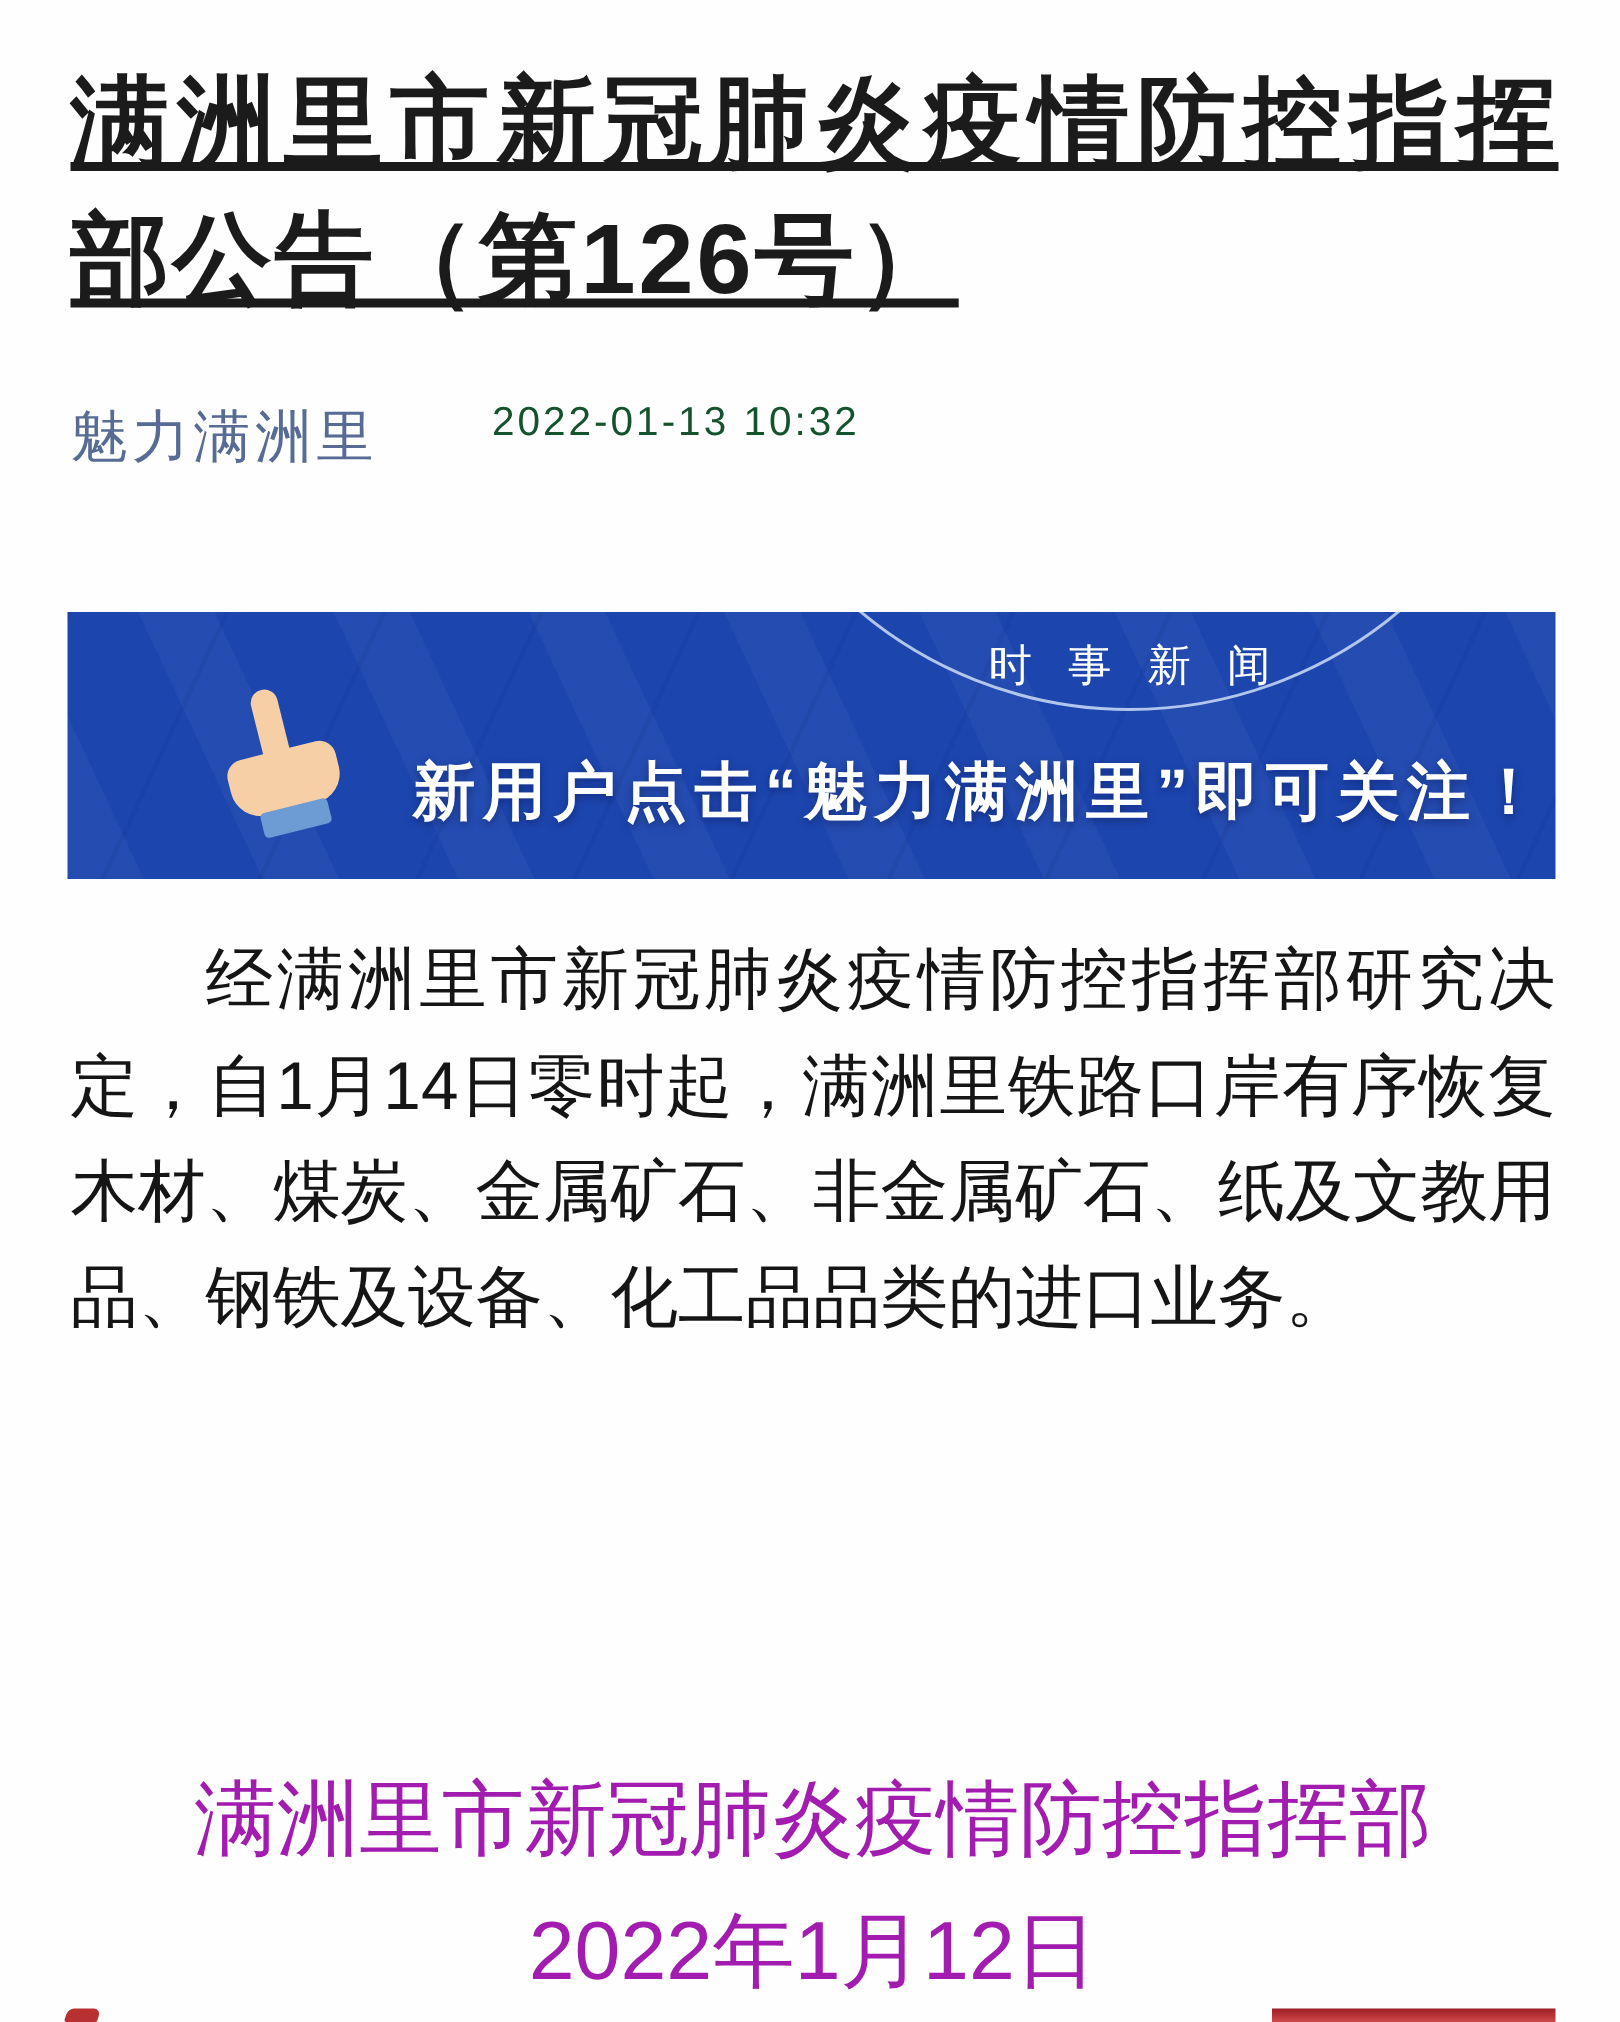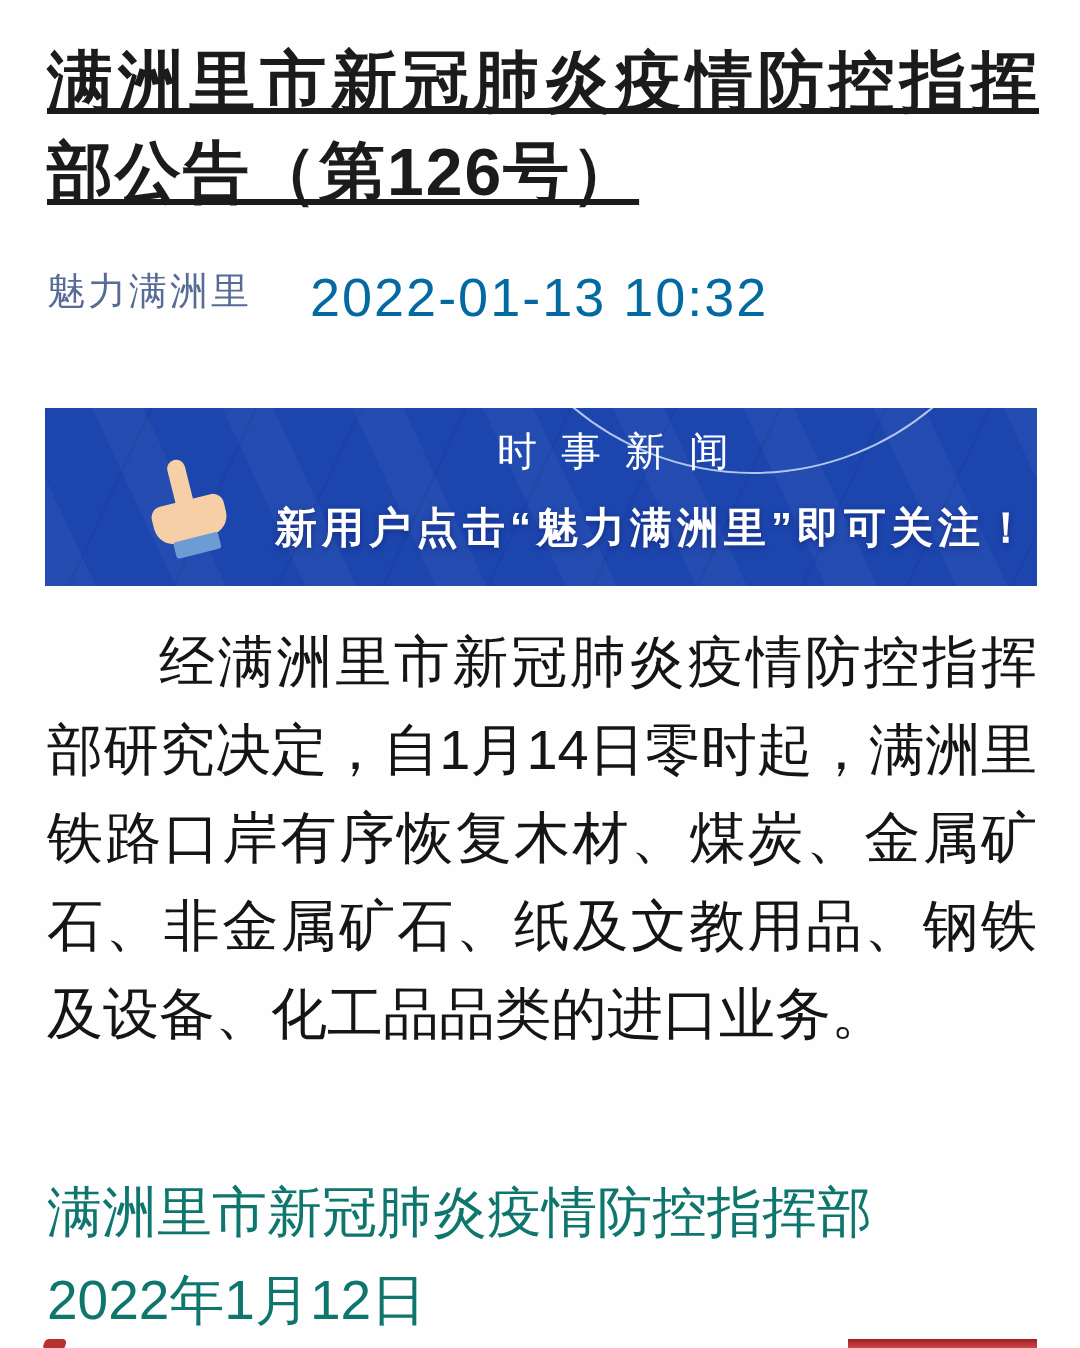--- a/index.html
+++ b/index.html
@@ -23,61 +23,61 @@
   }
   .meta {
     position:absolute; left:47px; top:266px; width:992px;
     display:flex; align-items:flex-start;
   }
   .account-name {
     font-size:38px; color:#576b95; font-weight:400;
     letter-spacing:3px; cursor:pointer;
   }
   .publish-time {
-    margin-left:58px; font-size:54px; color:#0369a1; letter-spacing:2px;
+    margin-left:76px; font-size:27px; color:#14532d; letter-spacing:2px;
   }
 
   
   .banner {
     position:absolute; left:45px; top:408px; width:992px; height:178px;
     background:
       repeating-linear-gradient(115deg, rgba(8,22,80,0.07) 0 3px, rgba(0,0,0,0) 3px 95px),
       repeating-linear-gradient(65deg, rgba(255,255,255,0.035) 0 46px, rgba(0,0,0,0) 46px 118px),
       #1c45ae;
     overflow:hidden; cursor:pointer;
   }
   .banner-arc {
     position:absolute; left:428px; top:-494px; width:560px; height:560px;
     border:2px solid rgba(214,230,250,0.8); border-radius:50%;
   }
   .banner-badge {
     position:absolute; left:428px; top:16px; width:560px;
-    color:#ffffff; font-size:40px;
+    text-align:center; color:#ffffff; font-size:29px;
     letter-spacing:24px; text-indent:24px; font-weight:400;
   }
   .hand-wrap {
     position:absolute; left:96px; top:46px; width:96px; height:112px;
   }
   .follow-text {
     position:absolute; left:230px; top:92px;
     color:#ffffff; font-size:42px; font-weight:700; letter-spacing:5px;
     text-shadow:0 2px 6px rgba(0,0,45,0.35);
     white-space:nowrap;
   }
 
   
   .paragraph {
     position:absolute; left:47px; top:618px; width:990px;
-    font-size:56px; line-height:1.57; color:#151515;
+    font-size:45px; line-height:1.57; color:#151515;
     text-align:justify; text-indent:2em;
     word-break:break-all; line-break:strict;
   }
   .signature-block {
     position:absolute; left:47px; top:1168px; width:990px;
-    text-align:left; font-size:55px; line-height:1.6; color:#0f766e;
+    text-align:center; font-size:55px; line-height:1.6; color:#a21caf;
   }
 
   
   .red-fragment-left {
     position:absolute; left:44px; top:1339px; width:22px; height:9px;
     background:#b93030; border-radius:4px 5px 1px 2px;
     transform:skewX(-18deg);
   }
   .red-fragment-right {
     position:absolute; left:848px; top:1339px; width:189px; height:9px;

